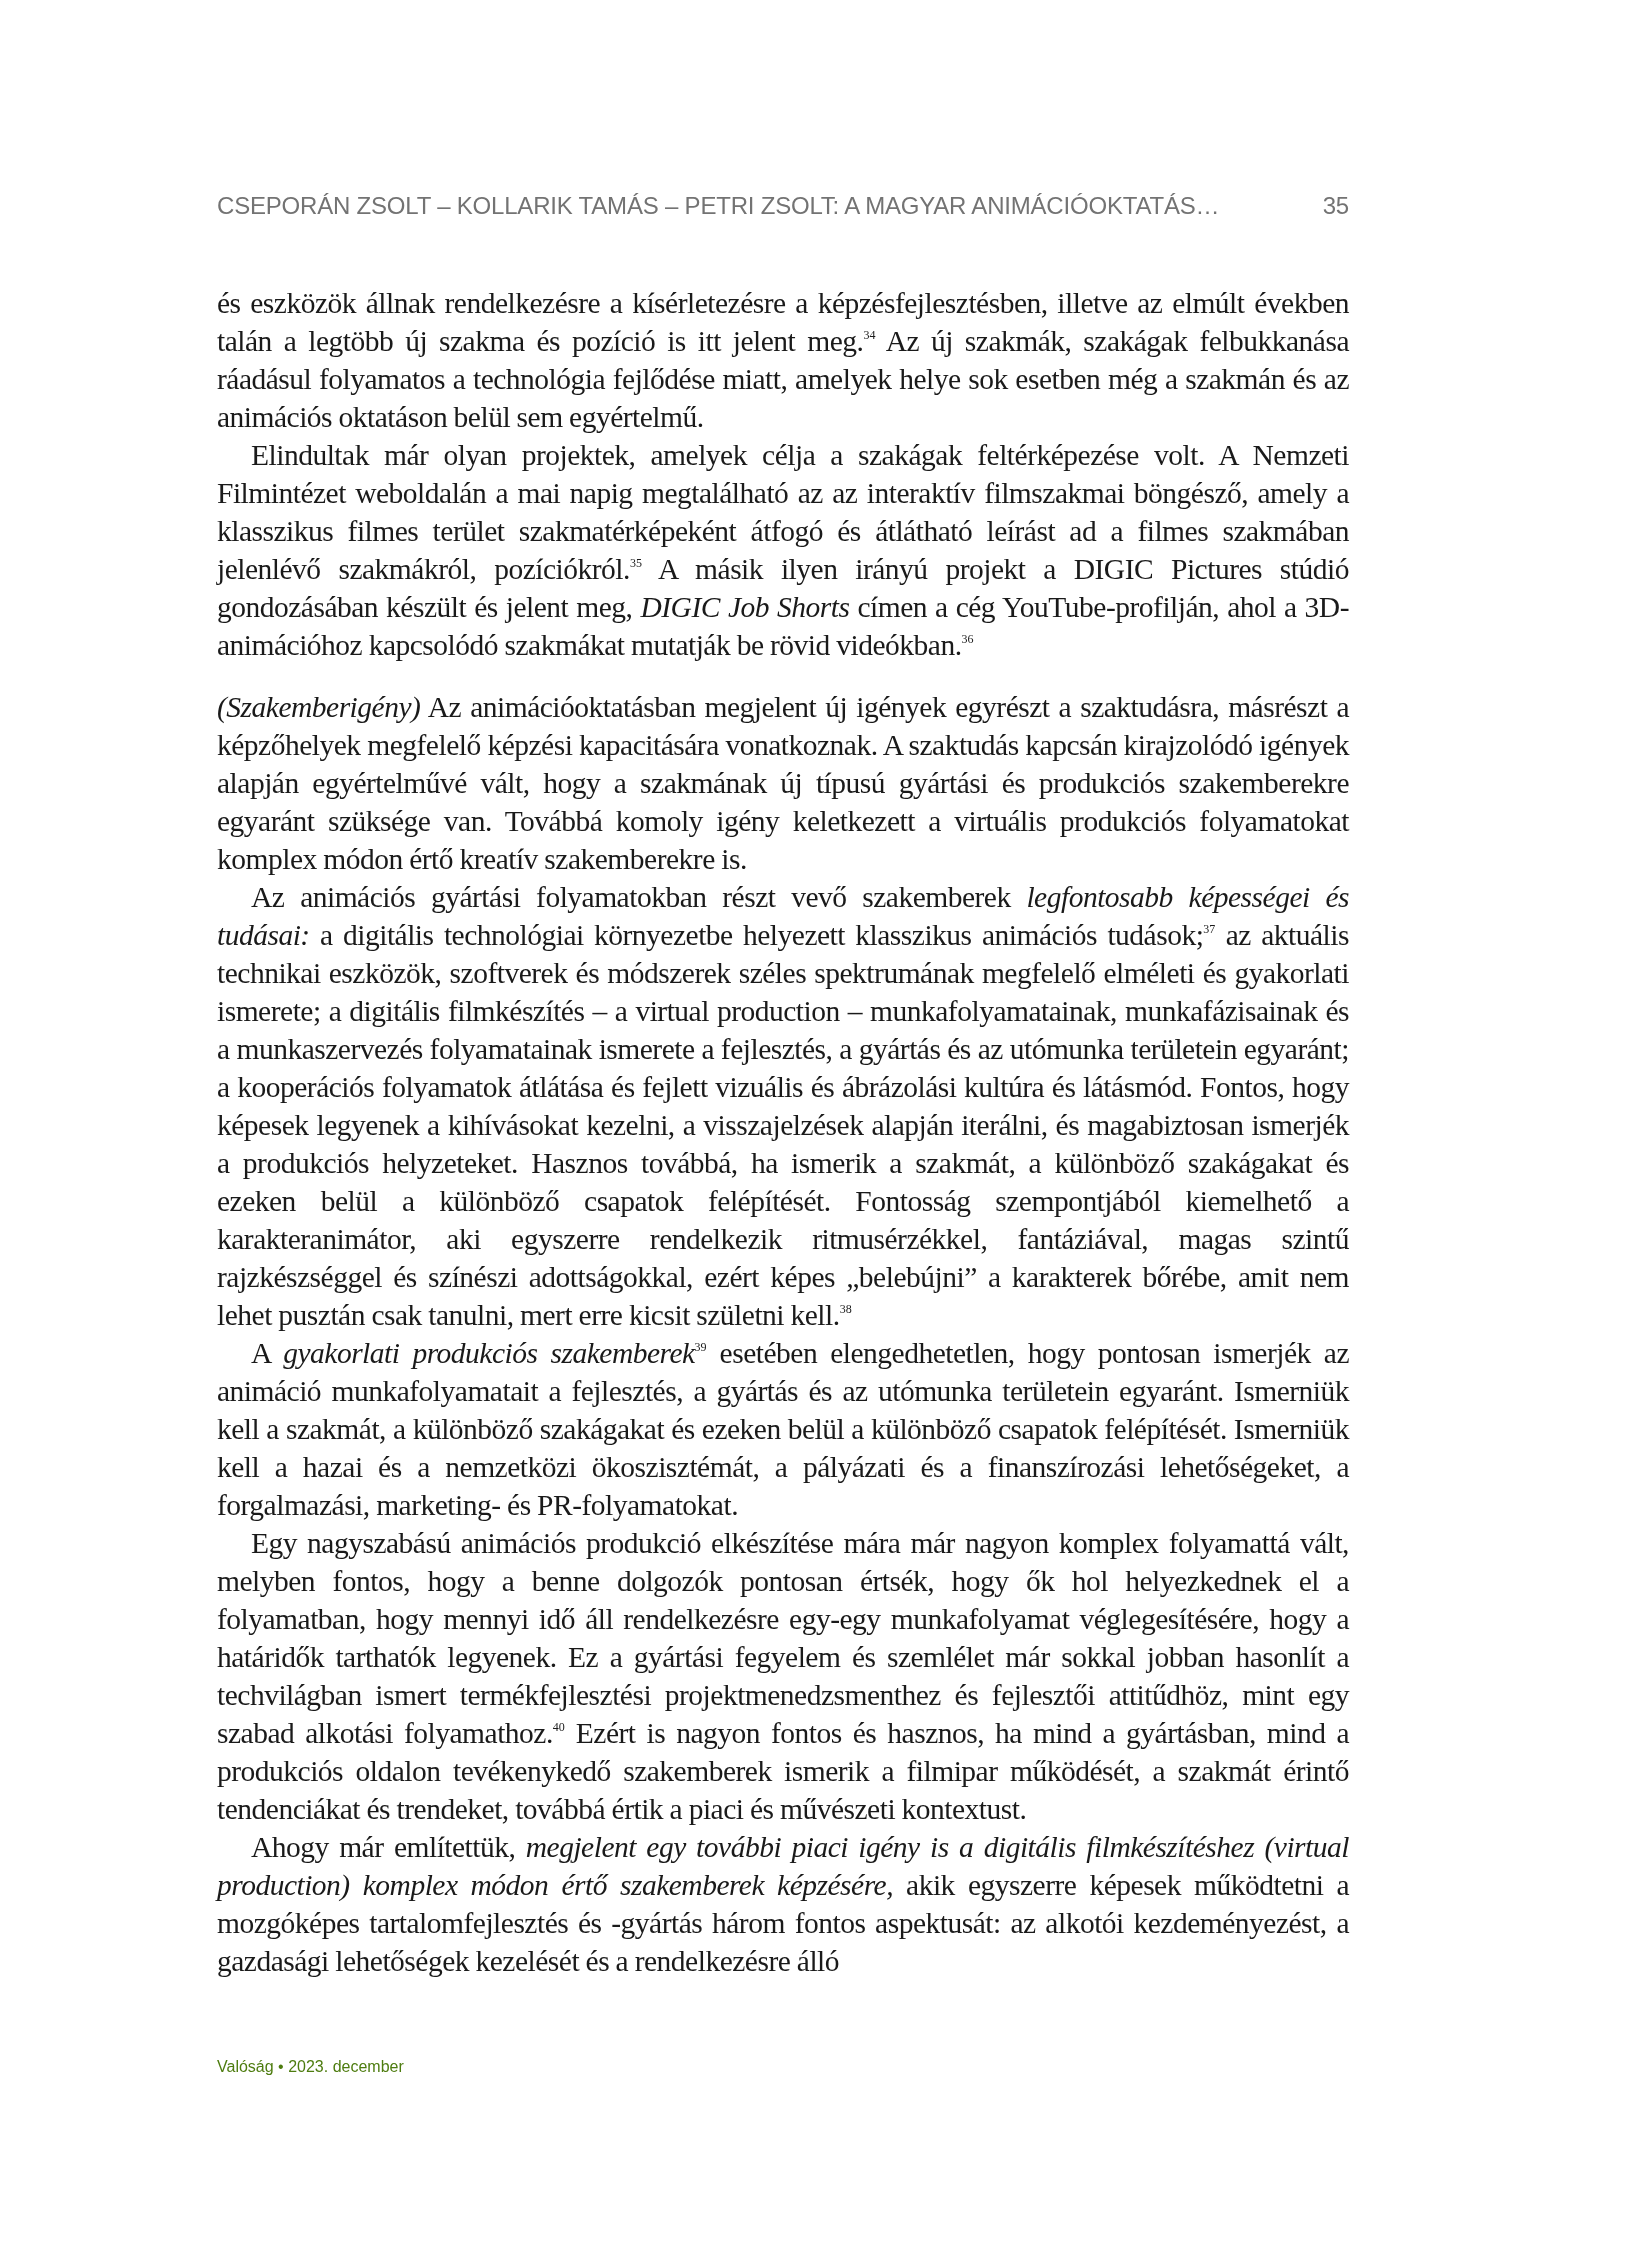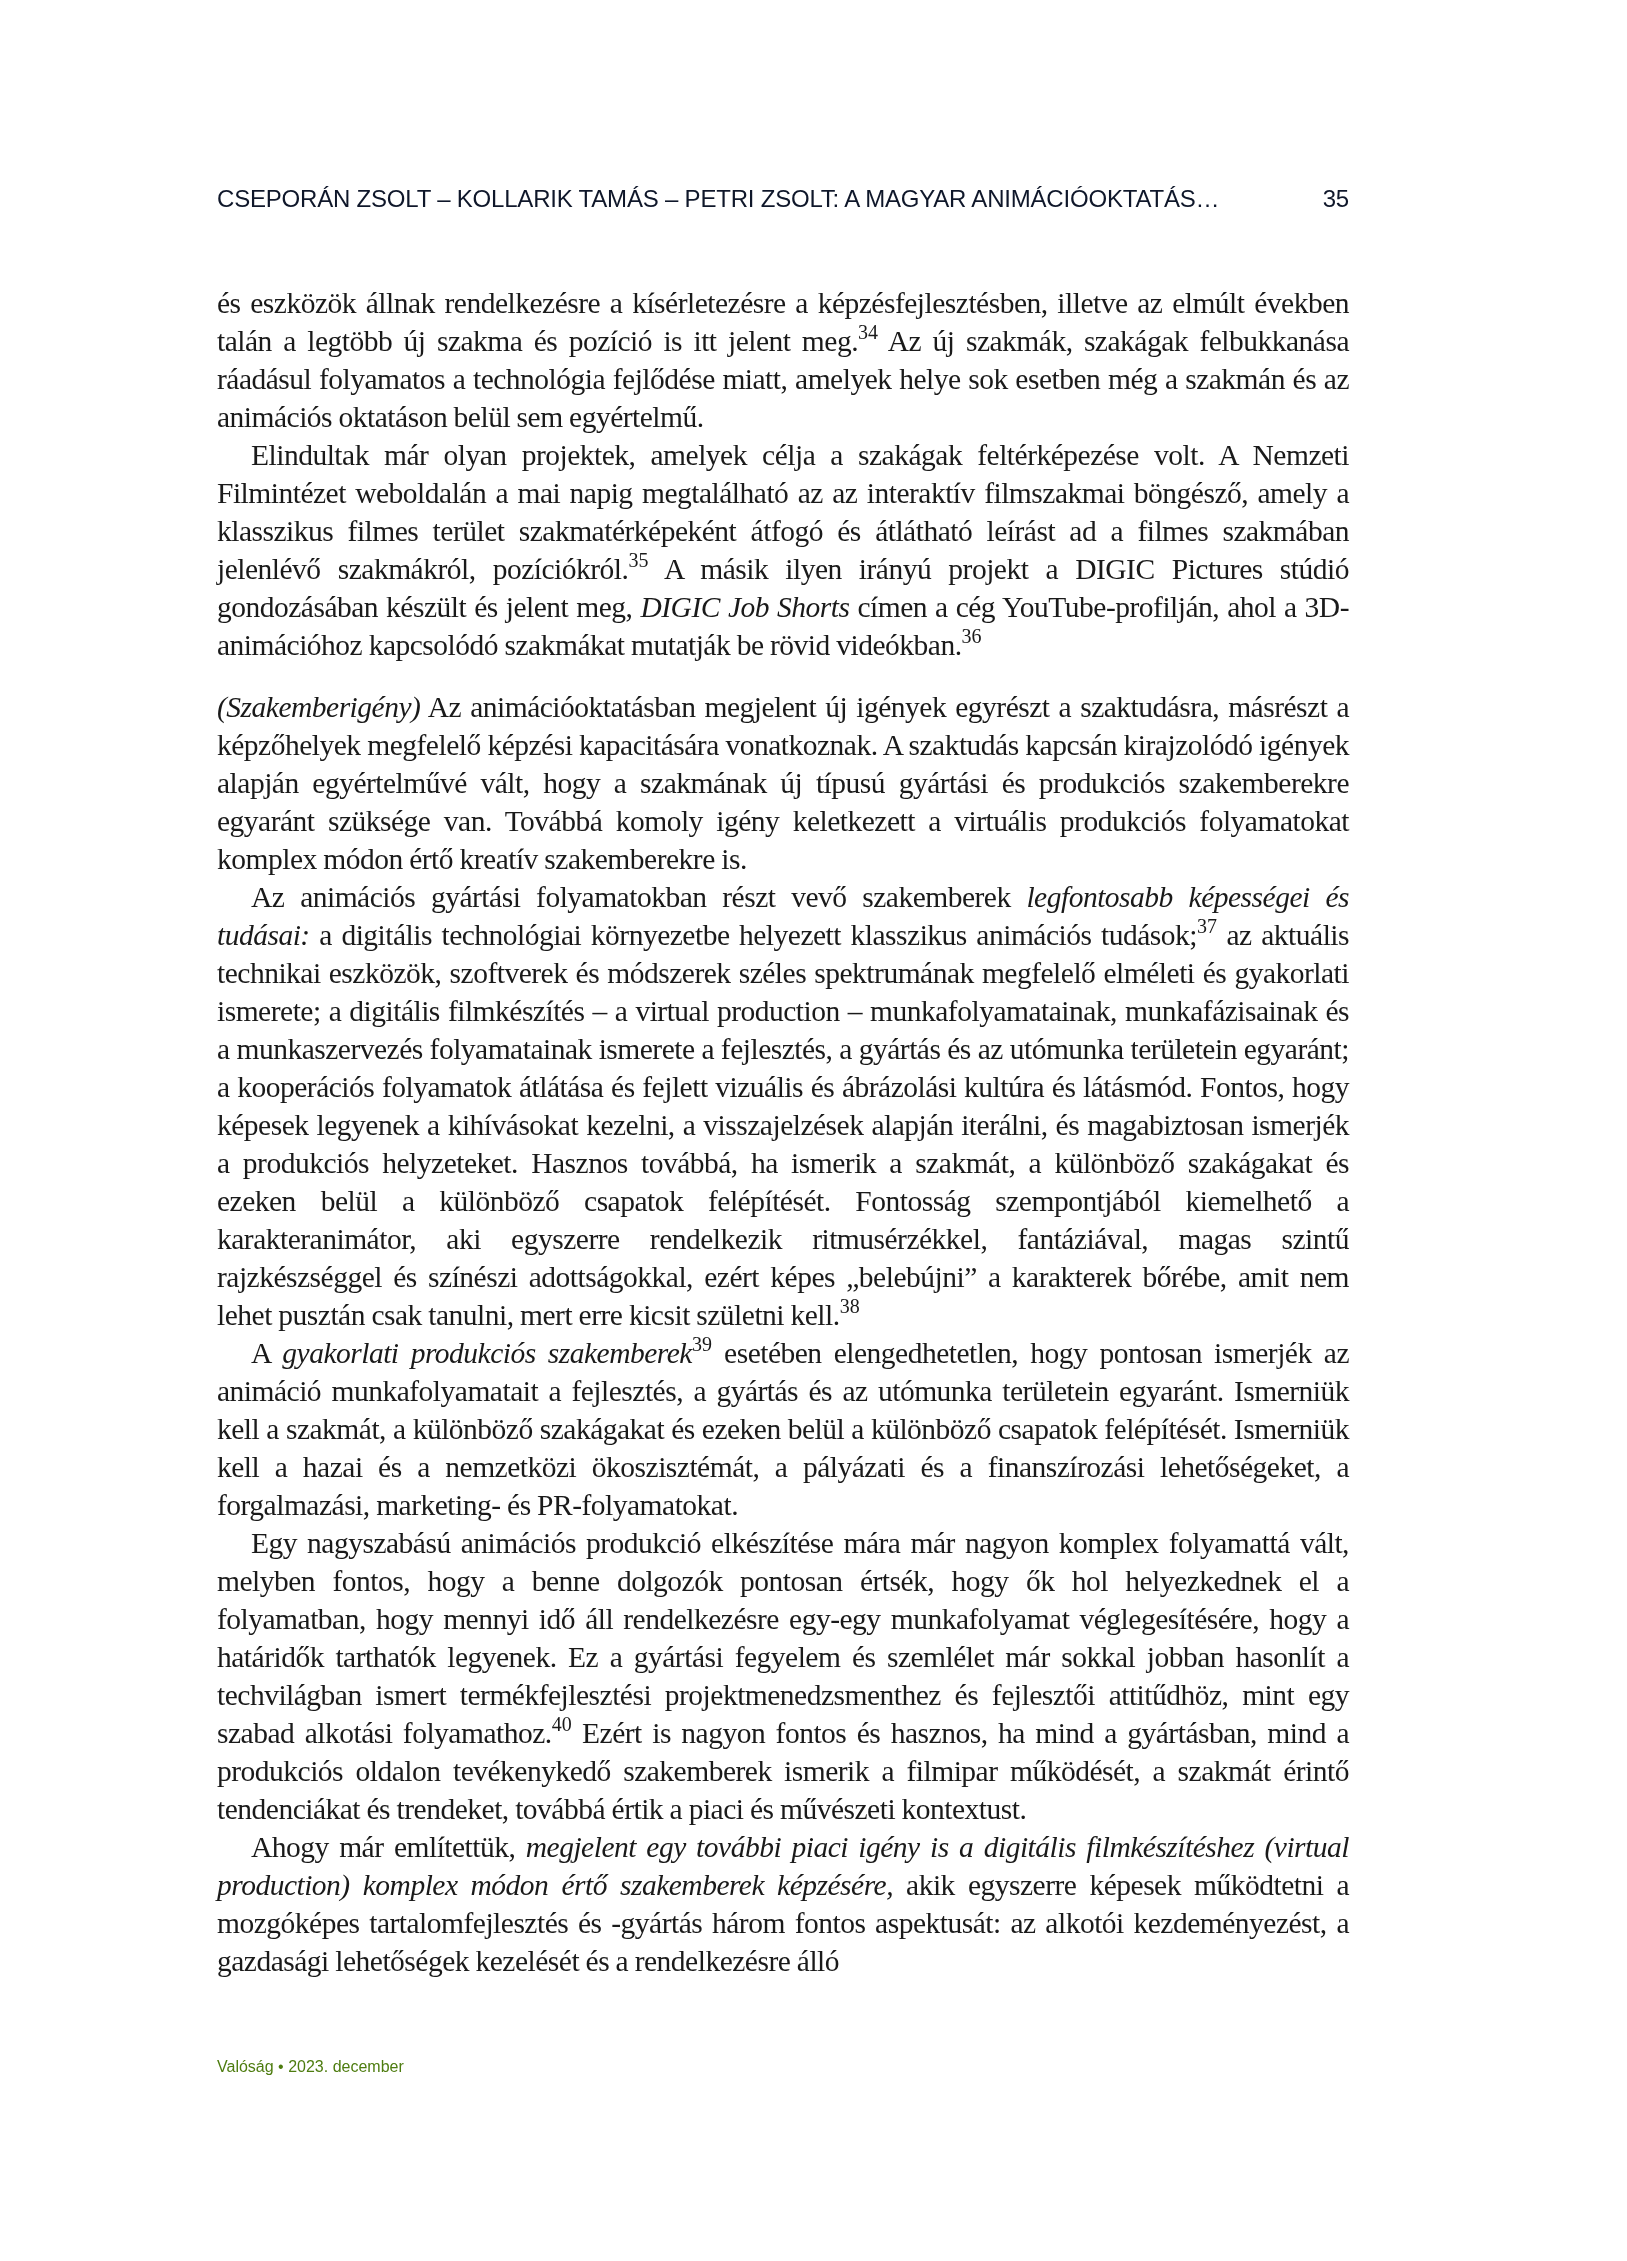--- a/index.html
+++ b/index.html
@@ -1,32 +1,32 @@
 <!DOCTYPE html>
 <html style="font-size:12.3px"><head>
 <meta charset="utf-8">
 <style>
   html, body { margin: 0; padding: 0; background: #ffffff; }
   body { width: 1628px; height: 2261px; position: relative; overflow: hidden; color: #1a1a1a; }
   .page { position: absolute; left: 0; top: 0; width: 1628px; height: 2261px; background: #ffffff; }
   .running-head {
-    position: absolute; left: 217px; top: 185px; width: 1132px;
+    position: absolute; left: 217px; top: 192px; width: 1132px;
     font-family: "Liberation Sans", sans-serif; font-size: 24px; letter-spacing: -0.2px;
-    display: flex; justify-content: space-between; align-items: baseline; color: #0f172a;
+    display: flex; justify-content: space-between; align-items: baseline; color: #737373;
   }
   .body-text {
     position: absolute; left: 217px; top: 284px; width: 1132px;
     font-family: "Liberation Serif", serif; font-size: 29.5px; line-height: 38px;
     text-align: justify; letter-spacing: -0.5px; word-spacing: -0.4px; color: #1a1a1a;
     hyphens: manual;
   }
   .body-text p { margin: 0; }
   .body-text p.indent { text-indent: 34px; }
   .body-text p.gap { margin-top: 24px; }
-  .body-text sup { font-size: 20px; line-height: 0; vertical-align: 12.3px; letter-spacing: 0; }
+  .body-text sup { font-size: 12px; line-height: 0; vertical-align: 12.3px; letter-spacing: 0; }
   .body-text em { }
   .footer {
     position: absolute; left: 217px; top: 2058px;
     font-family: "Liberation Sans", sans-serif; font-size: 16px; color: #4d7c0f;
   }
 </style>
 </head>
 <body>
 
 <div class="page">

